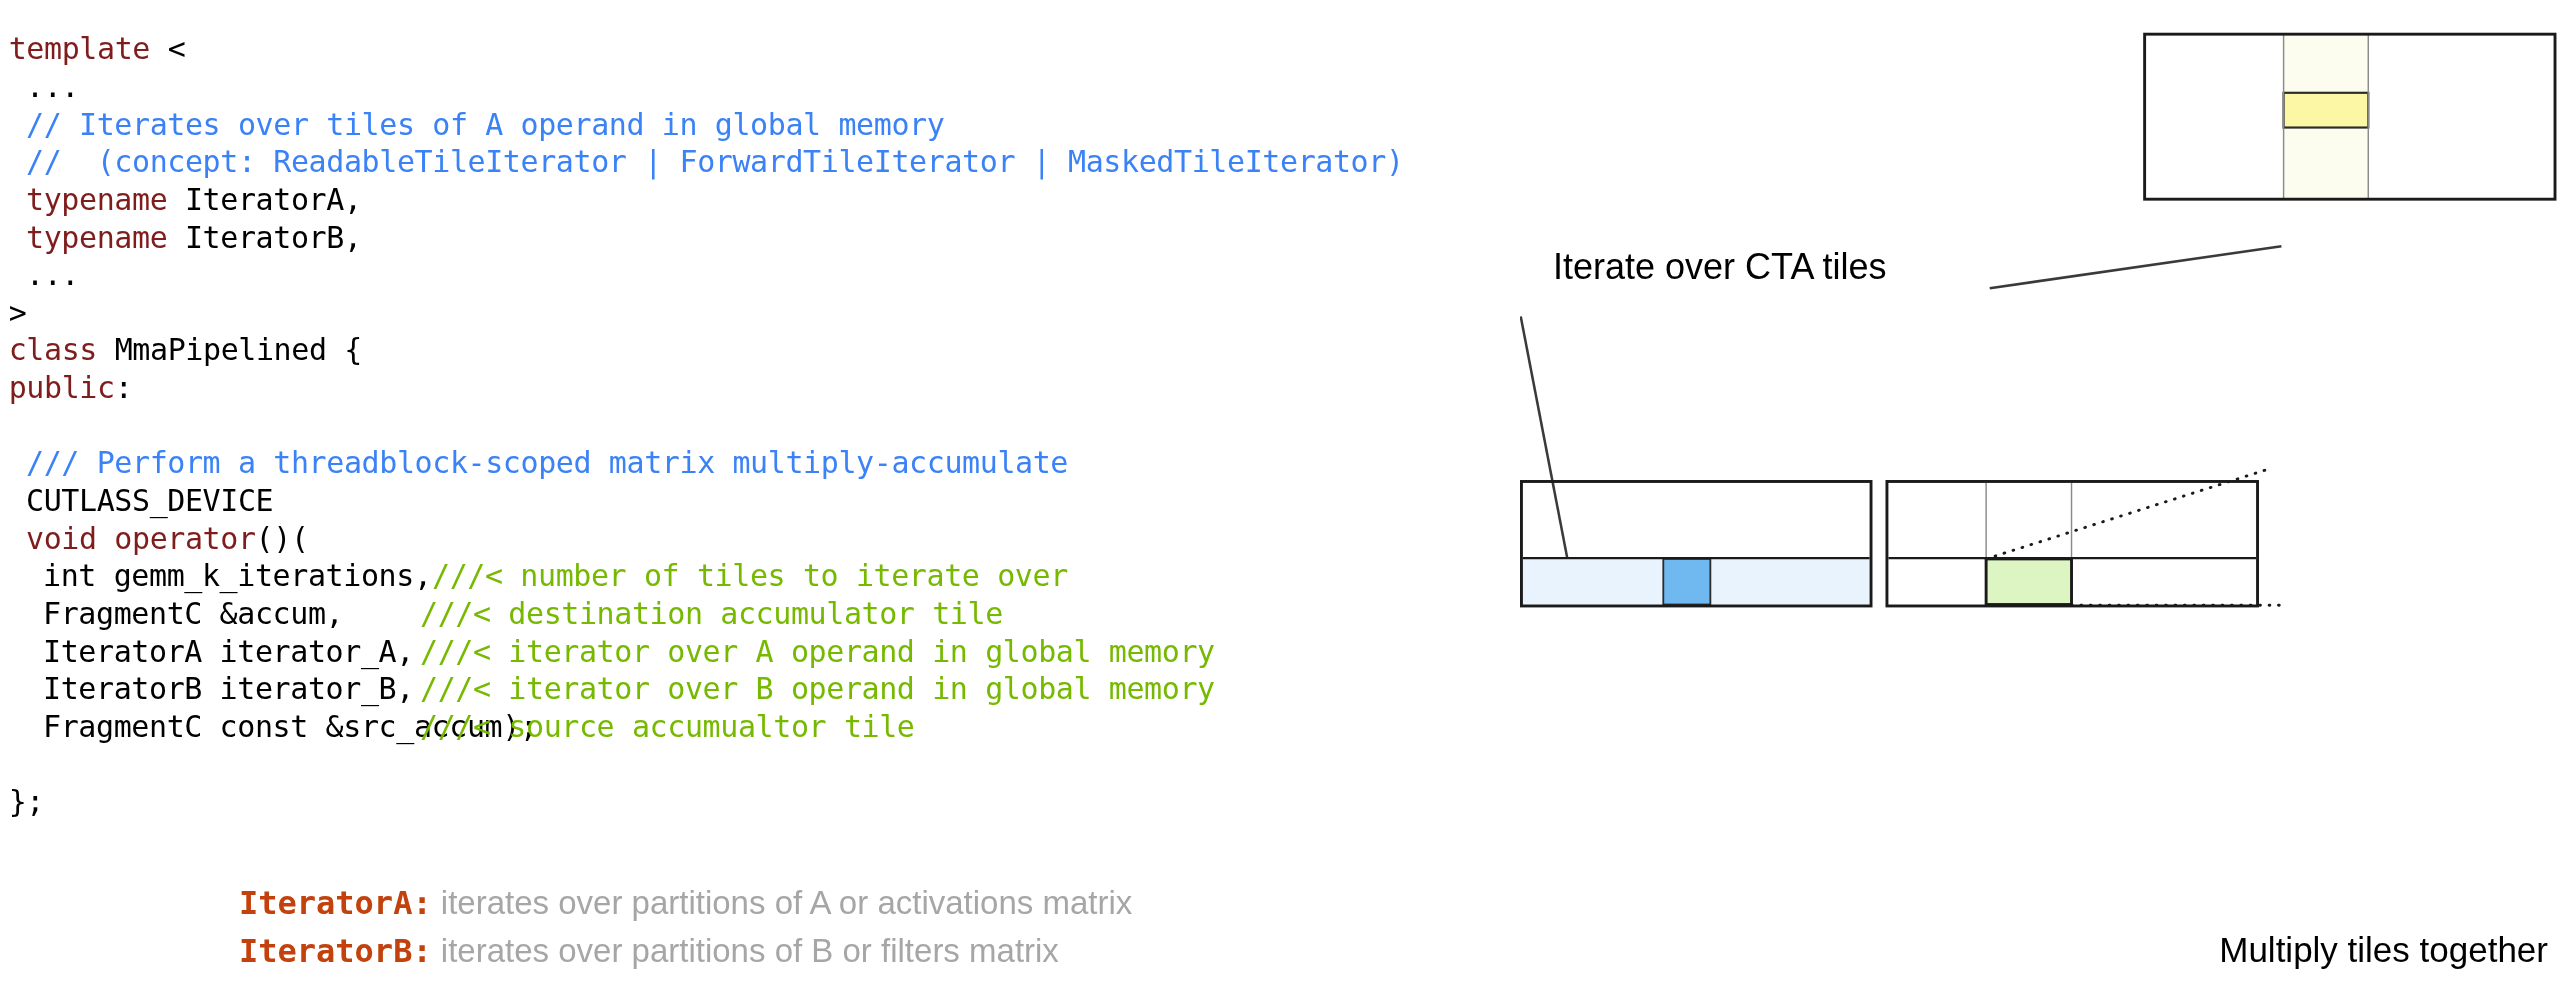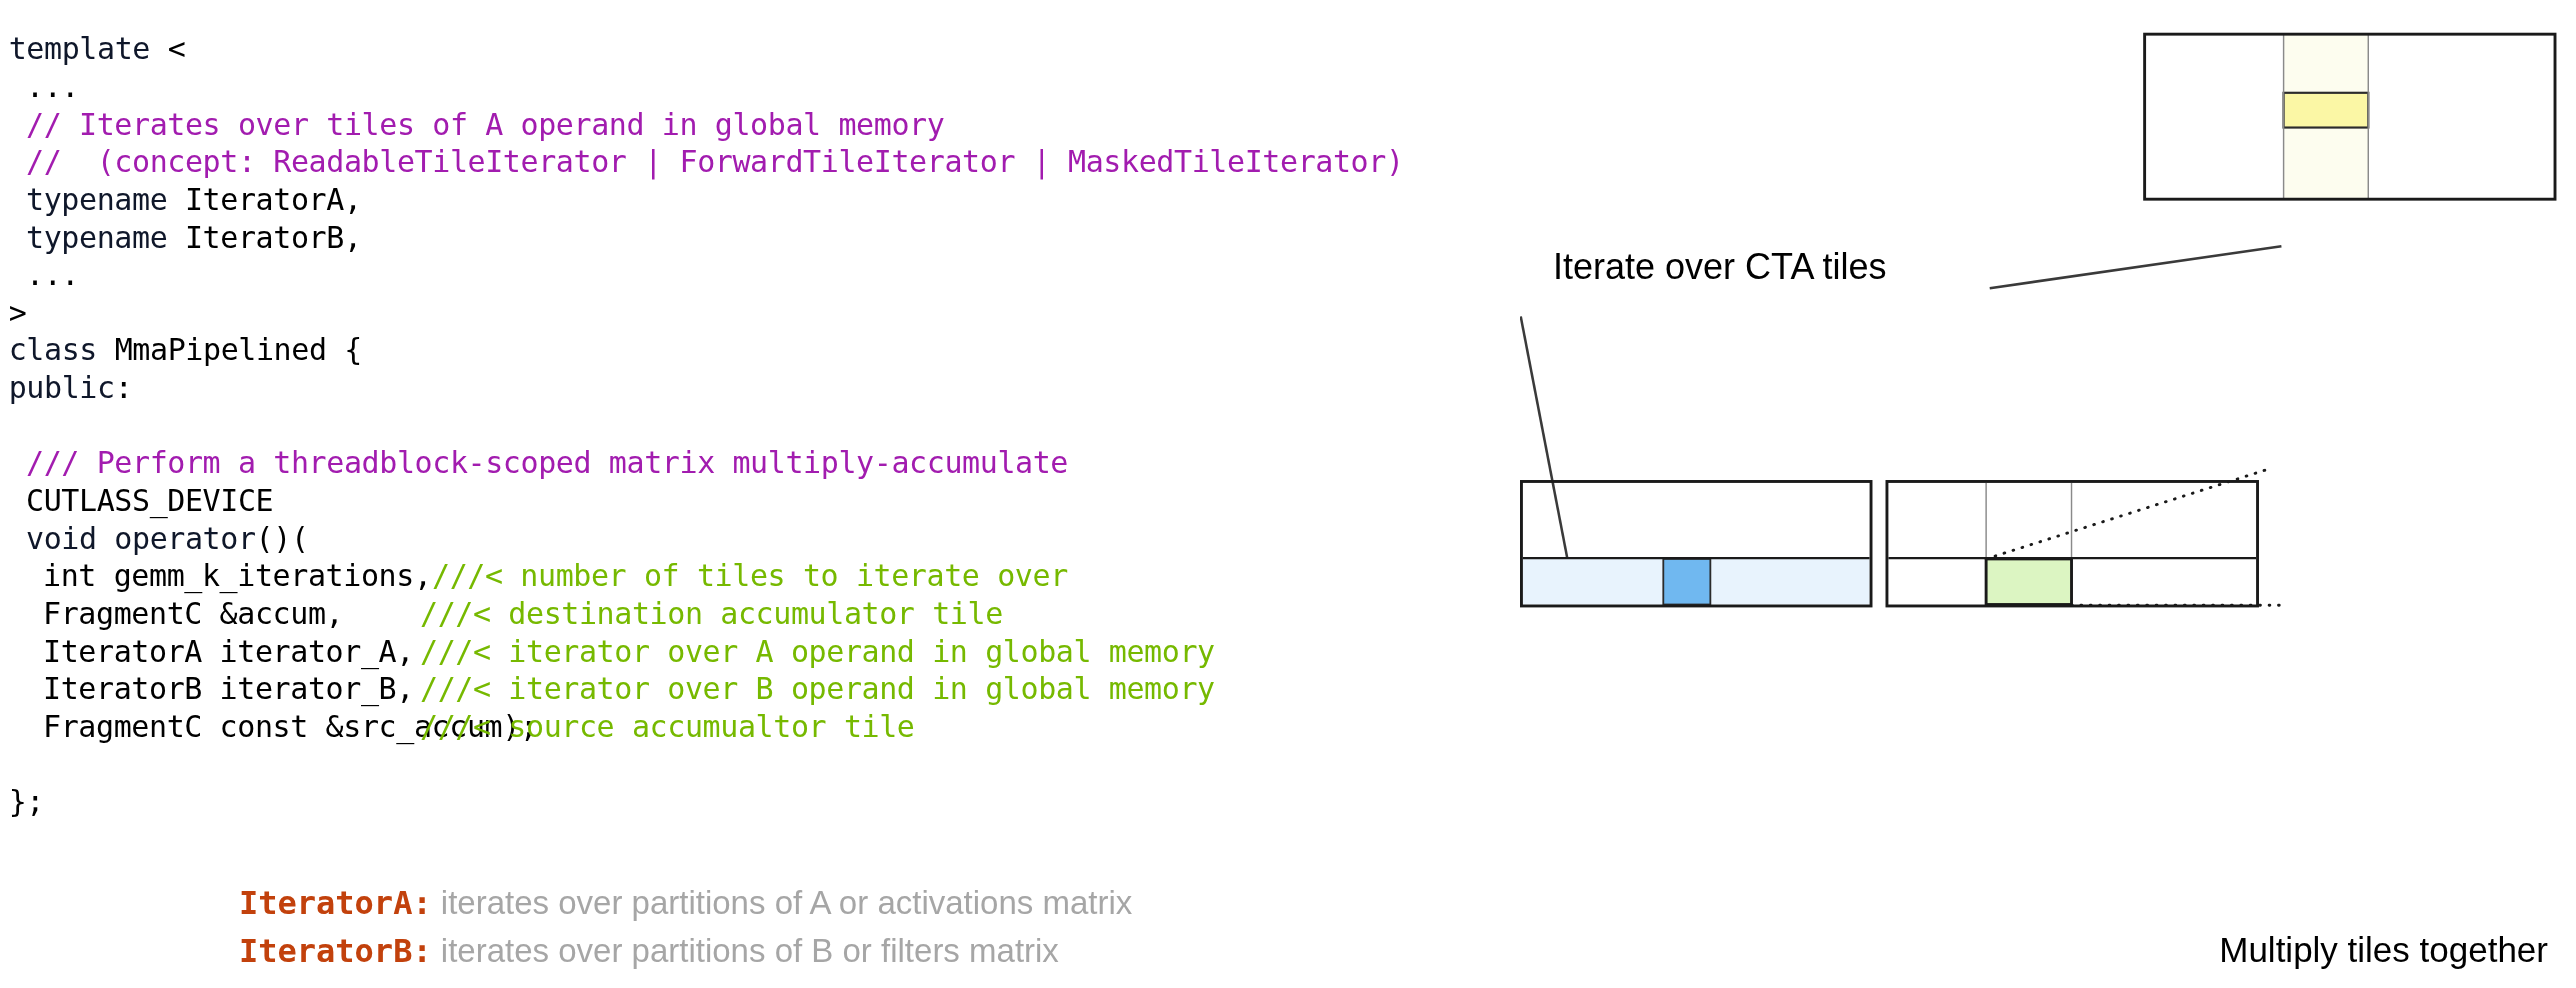--- a/index.html
+++ b/index.html
@@ -26,22 +26,22 @@
   }
   .code-line {
     position: absolute;
     white-space: pre;
     font-family: "DejaVu Sans Mono", "Liberation Mono", monospace;
     font-size: 30px;
     line-height: 38px;
     letter-spacing: -0.4px;
     color: #000000;
   }
-  .code-line .kw   { color: #0f172a; }
-  .code-line .cmt  { color: #a21caf; }
+  .code-line .kw   { color: #7f1d1d; }
+  .code-line .cmt  { color: #3b82f6; }
   .code-line .pln  { color: #000000; }
   .code-col-comment {
     position: absolute;
     white-space: pre;
     font-family: "DejaVu Sans Mono", "Liberation Mono", monospace;
     font-size: 30px;
     line-height: 38px;
     letter-spacing: -0.4px;
     color: #76b900;
   }

